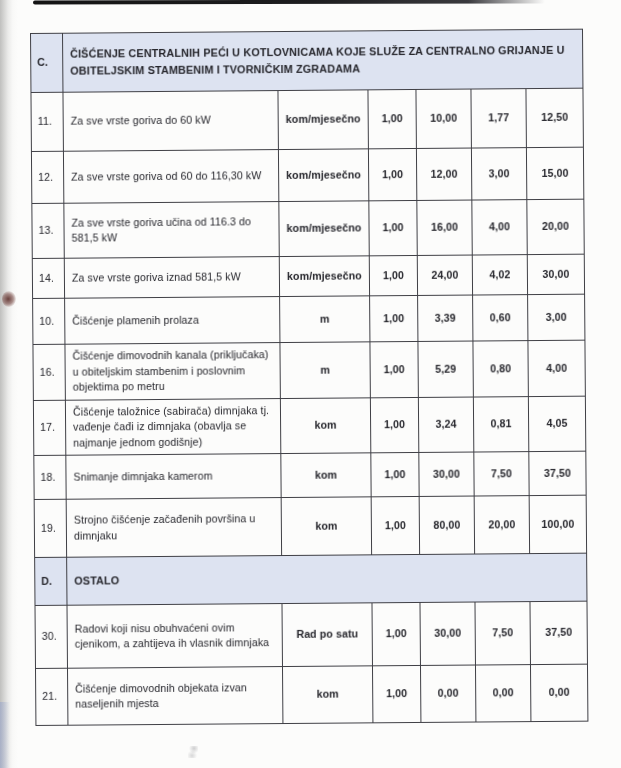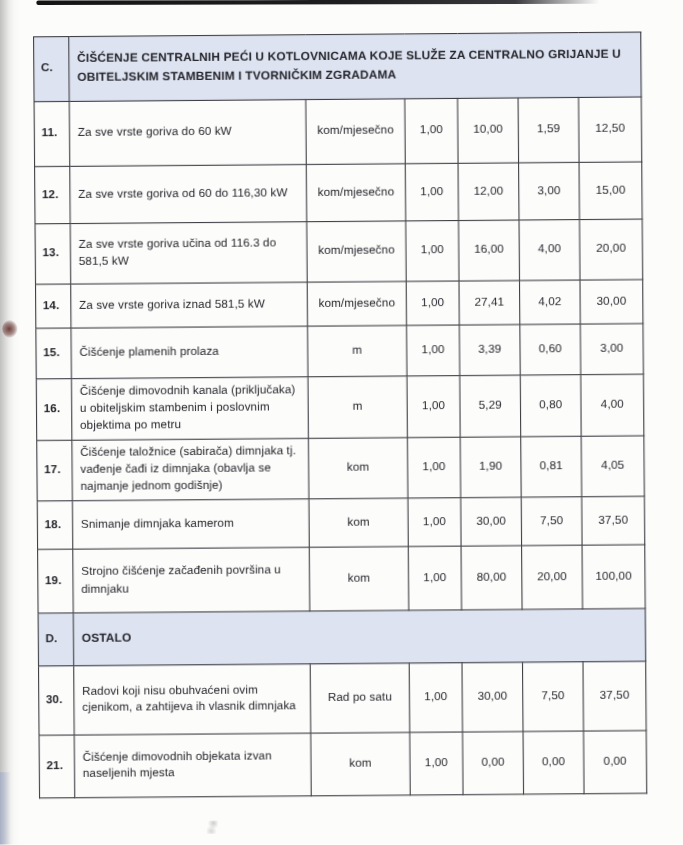--- a/index.html
+++ b/index.html
@@ -79,29 +79,29 @@
   .price-table td {
     border: 1.6px solid var(--border, #3f3f45);
     vertical-align: middle;
     padding: 2px 5px;
     line-height: 1.45;
     letter-spacing: 0.1px;
   }
   td.cell-num {
     padding-left: 6px;
     text-align: left;
-    font-weight: bold;
   }
   td.cell-desc {
     text-align: left;
     padding-left: 7px;
     padding-right: 6px;
   }
   td.cell-unit, td.cell-val {
     text-align: center;
+    font-weight: bold;
   }
   tr.section-row td {
     background: var(--section-bg, #dde3f1);
     font-weight: bold;
     letter-spacing: 0.15px;
   }
   td.section-title {
     text-align: left;
     padding-left: 7px;
     padding-right: 4px;
@@ -133,21 +133,21 @@
         <tr class="section-row" style="height: 59px;">
           <td class="cell-num">C.</td>
           <td class="section-title" colspan="6">ČIŠĆENJE CENTRALNIH PEĆI U KOTLOVNICAMA KOJE SLUŽE ZA CENTRALNO GRIJANJE U  OBITELJSKIM STAMBENIM I TVORNIČKIM ZGRADAMA</td>
         </tr>
         <tr style="height: 59px;">
           <td class="cell-num">11.</td>
           <td class="cell-desc">Za sve vrste goriva do 60 kW</td>
           <td class="cell-unit">kom/mjesečno</td>
           <td class="cell-val">1,00</td>
           <td class="cell-val">10,00</td>
-          <td class="cell-val">1,59</td>
+          <td class="cell-val">1,77</td>
           <td class="cell-val">12,50</td>
         </tr>
         <tr style="height: 52px;">
           <td class="cell-num">12.</td>
           <td class="cell-desc">Za sve vrste goriva od 60 do 116,30 kW</td>
           <td class="cell-unit">kom/mjesečno</td>
           <td class="cell-val">1,00</td>
           <td class="cell-val">12,00</td>
           <td class="cell-val">3,00</td>
           <td class="cell-val">15,00</td>
@@ -159,26 +159,26 @@
           <td class="cell-val">1,00</td>
           <td class="cell-val">16,00</td>
           <td class="cell-val">4,00</td>
           <td class="cell-val">20,00</td>
         </tr>
         <tr style="height: 40px;">
           <td class="cell-num">14.</td>
           <td class="cell-desc">Za sve vrste goriva iznad 581,5 kW</td>
           <td class="cell-unit">kom/mjesečno</td>
           <td class="cell-val">1,00</td>
-          <td class="cell-val">27,41</td>
+          <td class="cell-val">24,00</td>
           <td class="cell-val">4,02</td>
           <td class="cell-val">30,00</td>
         </tr>
         <tr style="height: 46px;">
-          <td class="cell-num">15.</td>
+          <td class="cell-num">10.</td>
           <td class="cell-desc">Čišćenje plamenih prolaza</td>
           <td class="cell-unit">m</td>
           <td class="cell-val">1,00</td>
           <td class="cell-val">3,39</td>
           <td class="cell-val">0,60</td>
           <td class="cell-val">3,00</td>
         </tr>
         <tr style="height: 56px;">
           <td class="cell-num">16.</td>
           <td class="cell-desc">Čišćenje dimovodnih kanala (priključaka) u obiteljskim stambenim i poslovnim objektima po metru</td>
@@ -186,21 +186,21 @@
           <td class="cell-val">1,00</td>
           <td class="cell-val">5,29</td>
           <td class="cell-val">0,80</td>
           <td class="cell-val">4,00</td>
         </tr>
         <tr style="height: 55px;">
           <td class="cell-num">17.</td>
           <td class="cell-desc">Čišćenje taložnice (sabirača) dimnjaka tj. vađenje čađi iz dimnjaka (obavlja se najmanje jednom godišnje)</td>
           <td class="cell-unit">kom</td>
           <td class="cell-val">1,00</td>
-          <td class="cell-val">1,90</td>
+          <td class="cell-val">3,24</td>
           <td class="cell-val">0,81</td>
           <td class="cell-val">4,05</td>
         </tr>
         <tr style="height: 44px;">
           <td class="cell-num">18.</td>
           <td class="cell-desc">Snimanje dimnjaka kamerom</td>
           <td class="cell-unit">kom</td>
           <td class="cell-val">1,00</td>
           <td class="cell-val">30,00</td>
           <td class="cell-val">7,50</td>

